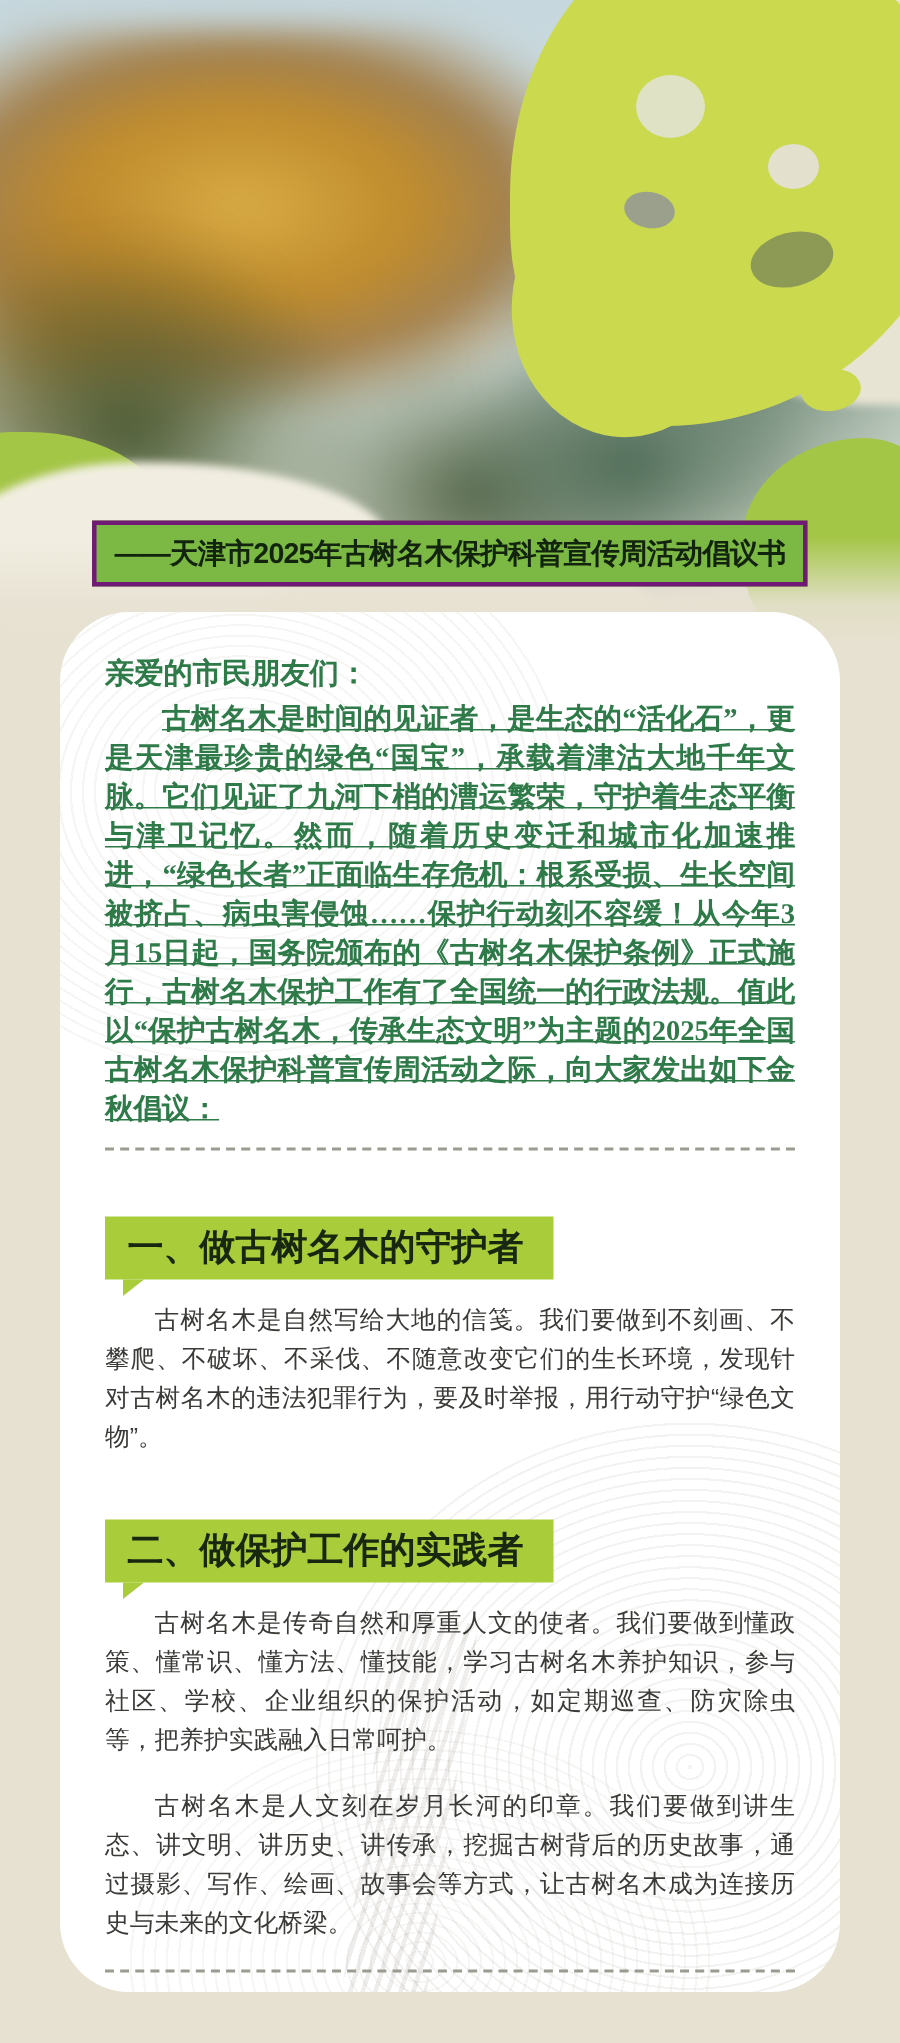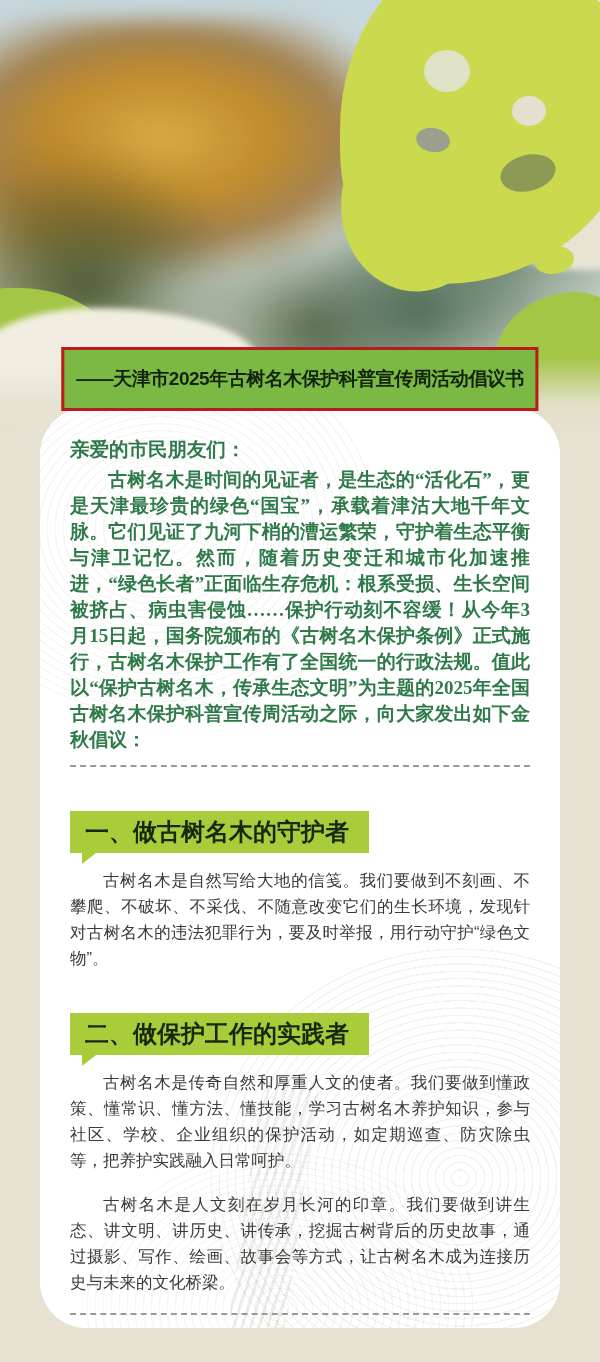--- a/index.html
+++ b/index.html
@@ -57,22 +57,22 @@
     font-weight:bold; font-size:53px; line-height:64px; letter-spacing:4px;
     color:var(--title-brown,#5a3d1a);
     text-shadow:
       -4px -4px 0 #fff, 4px -4px 0 #fff, -4px 4px 0 #fff, 4px 4px 0 #fff,
       -5px 0 0 #fff, 5px 0 0 #fff, 0 -5px 0 #fff, 0 5px 0 #fff,
       -3px 5px 0 #fff, 3px -5px 0 #fff, 0 7px 10px rgba(40,30,10,.35);
   }
   
   .subtitle-bar{
     position:absolute; top:347px; left:50%; transform:translateX(-50%); z-index:6;
-    background:var(--bar-green,#7cb944); border:3px solid #b91c1c;
-    padding:16px 12px; font-size:19px; font-weight:bold; letter-spacing:-.5px;
+    background:var(--bar-green,#7cb944); border:3px solid #701a75;
+    padding:6px 12px; font-size:19px; font-weight:bold; letter-spacing:-.5px;
     color:#12240e; white-space:nowrap;
   }
   
   .card{
     position:absolute; top:408px; left:40px; width:520px; height:920px; z-index:4;
     background:#ffffff; border-radius:46px; overflow:hidden;
   }
   .ring{ position:absolute; border-radius:50%;
     background:repeating-radial-gradient(ellipse at 50% 50%,
       rgba(128,120,102,.13) 0 1.5px, rgba(255,255,255,0) 1.5px 8px); }
@@ -83,21 +83,21 @@
     background:repeating-linear-gradient(100deg, rgba(110,100,85,.14) 0 3px, rgba(255,255,255,0) 3px 8px);
     transform:rotate(8deg); opacity:.8; }
   .content{ position:relative; z-index:2; padding:28px 30px 0; }
   .greeting{
     font-family:"Liberation Serif","DejaVu Serif",serif; font-weight:bold;
     color:var(--green-text,#2e7a49); font-size:19.5px; line-height:28px;
   }
   .intro{
     font-family:"Liberation Serif","DejaVu Serif",serif; font-weight:bold;
     color:var(--green-text,#2e7a49); font-size:19px; line-height:26px;
-    text-align:justify; text-indent:2em; margin-top:3px;
+    text-align:justify; text-indent:2em; margin-top:3px;text-decoration:underline;
   }
   .divider{ border-top:2px dashed #9b9b92; height:0; }
   .div1{ margin:12px 0 20px; }
   .div2{ margin:4px 0 14px; }
   .sec-head{
     display:inline-block; position:relative; background:var(--accent-green,#a9cc3b);
     color:#18270f; font-weight:bold; font-size:24px; line-height:1;
     padding:9px 20px 9px 15px; margin-bottom:14px;margin-top:24px;
   }
   .sec-head::after{ content:""; position:absolute; left:12px; top:100%; width:0; height:0;

